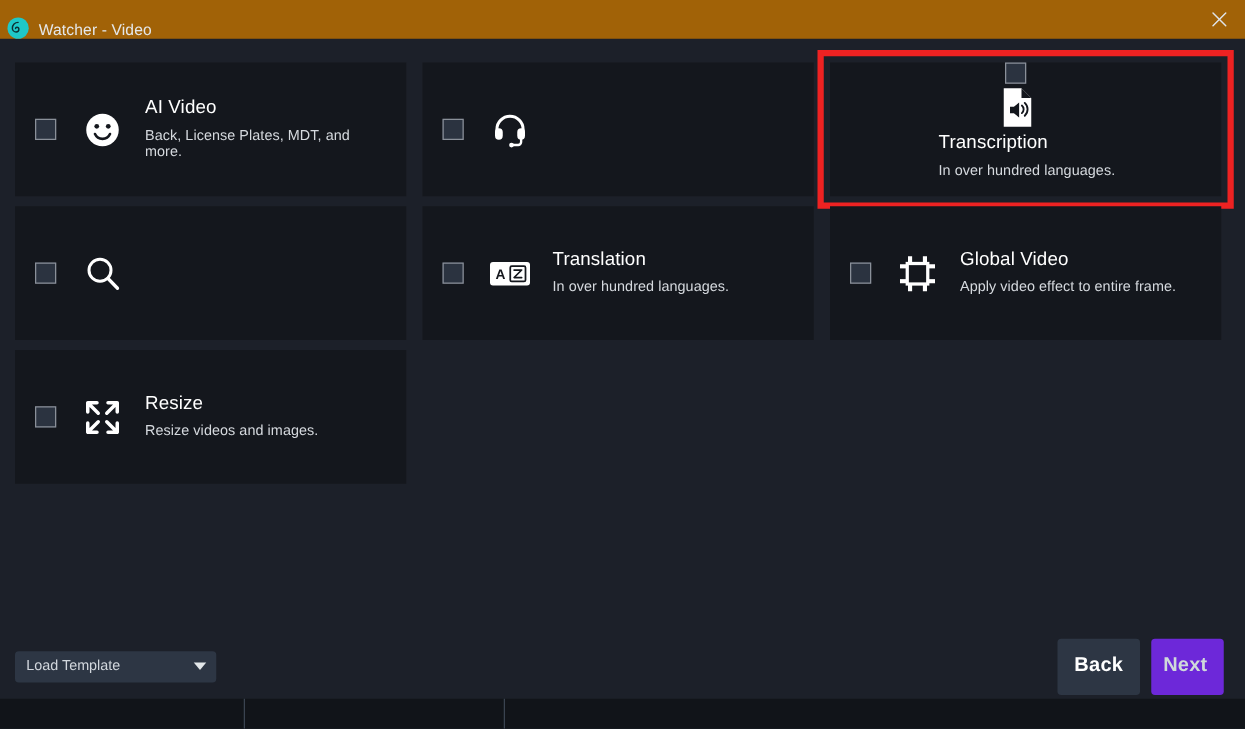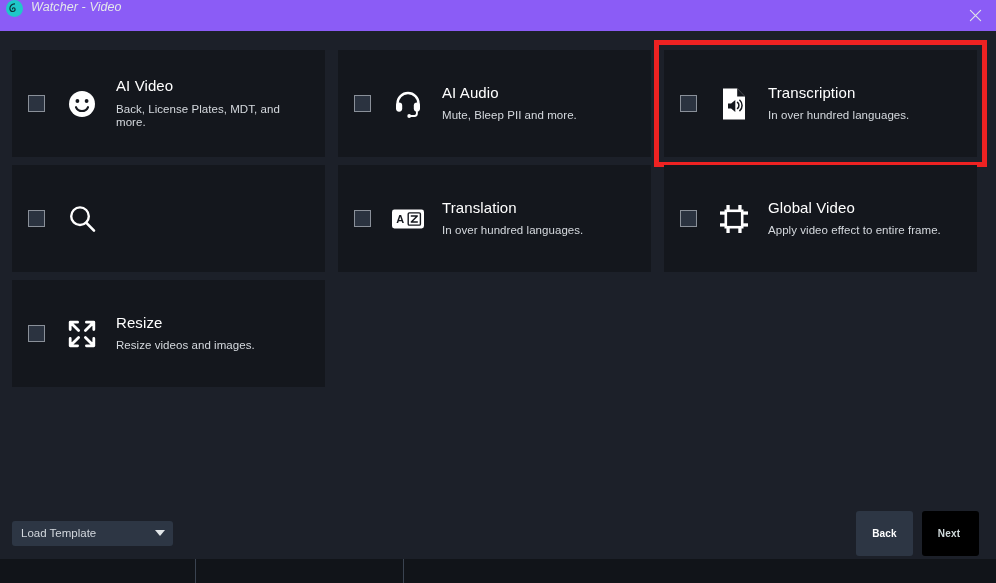--- a/index.html
+++ b/index.html
@@ -13,26 +13,25 @@
   body {
     background: #1c2029;
     font-family: "Liberation Sans", sans-serif;
     color: #e8eaed;
     position: relative;
   }
 
   
   .titlebar {
     height: 31px;
-    background: #8b5cf6;
-    display: flex;
-    align-items: flex-start;
+    background: #a16207;
+    display: flex;
+    align-items: flex-end;
     padding: 0 0 0 6px;
     position: relative;
-    font-style: italic;
   }
   .app-logo {
     width: 17px;
     height: 17px;
     border-radius: 50%;
     background: #1fc8c8;
     display: flex;
     align-items: center;
     justify-content: center;
     flex: 0 0 auto;
@@ -77,20 +76,21 @@
     align-items: center;
     padding: 0 14px 0 16px;
     position: relative;
     cursor: pointer;
     height: 107px;
     margin-bottom: 8px;
   }
   .card.highlighted {
     outline: 5px solid #ee2222;
     outline-offset: 5px;
+    flex-direction: column;
   }
 
   .card-check {
     width: 17px;
     height: 17px;
     background: #2b3340;
     border: 1px solid #8a9099;
     flex: 0 0 auto;
     margin-right: 19px;
     cursor: pointer;
@@ -158,32 +158,32 @@
     margin-left: 4px;
   }
   .footer-spacer { flex: 1; }
   .btn {
     height: 45px;
     min-width: 57px;
     padding: 0 13px;
     border: none;
     border-radius: 3px;
     font-family: "Liberation Sans", sans-serif;
-    font-size: 10px;
+    font-size: 16px;
     font-weight: bold;
     cursor: pointer;
     letter-spacing: .2px;
   }
   .btn-back {
     background: #2d3644;
     color: #ffffff;
     margin-right: 9px;
   }
   .btn-next {
-    background: #000000;
+    background: #6d28d9;
     color: #cfd9da;
     padding-left: 10px;
   }
 
   
   .bottom-strip {
     position: absolute;
     left: 0; right: 0; bottom: 0;
     height: 24px;
     background: #111419;
@@ -234,24 +234,20 @@
   <div class="card">
     <div class="card-check"></div>
     <div class="card-icon">
       <svg width="32" height="32" viewBox="0 0 32 32">
         <path d="M5.5 19 V15.5 a10.5 10.5 0 0 1 21 0 V19" fill="none" stroke="#ffffff" stroke-width="2.4" stroke-linecap="round"></path>
         <rect x="4" y="14.5" width="6.2" height="9.2" rx="3.1" fill="#ffffff"></rect>
         <rect x="21.8" y="14.5" width="6.2" height="9.2" rx="3.1" fill="#ffffff"></rect>
         <path d="M24.9 23.8 V25.6 a2.4 2.4 0 0 1 -2.4 2.4 H18.6" fill="none" stroke="#ffffff" stroke-width="1.9" stroke-linecap="round"></path>
         <circle cx="17.2" cy="28" r="1.9" fill="#ffffff"></circle>
       </svg>
-    </div>
-    <div class="card-text">
-      <div class="card-title">AI Audio</div>
-      <div class="card-sub">Mute, Bleep PII and more.</div>
     </div>
   </div>
 
   <div class="card highlighted">
     <div class="card-check"></div>
     <div class="card-icon">
       <svg width="30" height="34" viewBox="0 0 30 34">
         <path d="M4 1.6 h14.2 L26 9.4 V32.4 H4 Z" fill="#ffffff"></path>
         <path d="M18.2 1.6 V9.4 H26" fill="#14171d"></path>
         <path d="M9 16.4 h3.1 l4.2 -3.4 v12 l-4.2 -3.4 H9 Z" fill="#14171d"></path>

